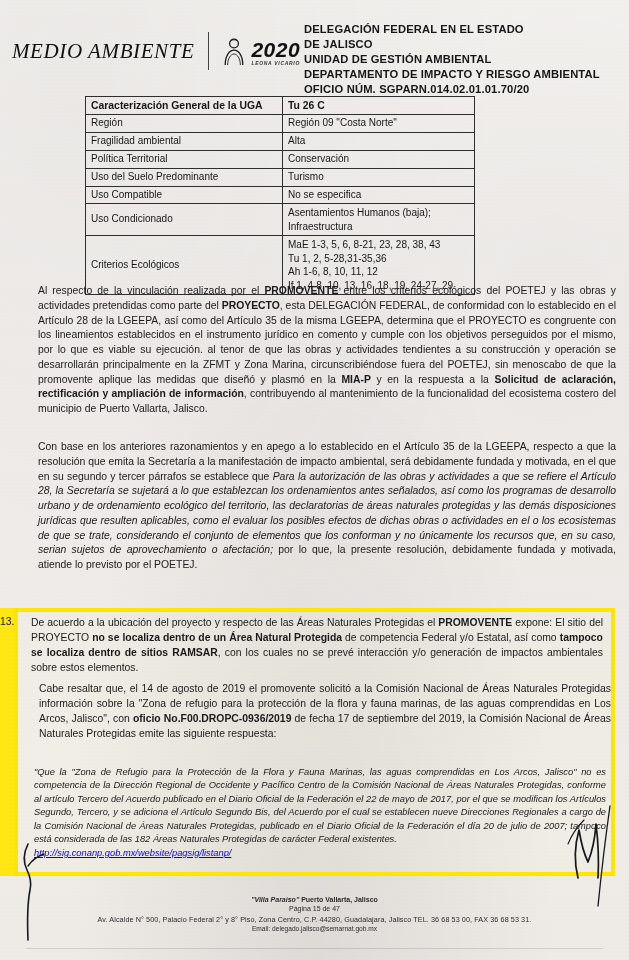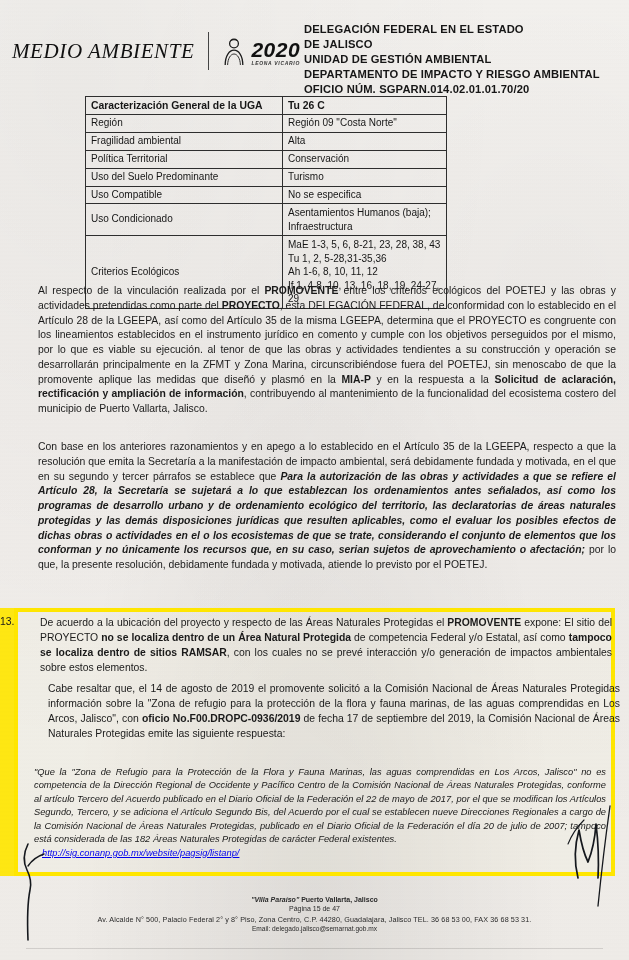--- a/index.html
+++ b/index.html
@@ -101,21 +101,21 @@
     letter-spacing: .15px;
     color: #161616;
   }
   .office-block div { white-space: nowrap; }
 
   
   .uga-table {
     position: absolute;
     left: 85px;
     top: 96px;
-    width: 362px;
+    width: 390px;
     border-collapse: collapse;
     font-size: 10px;
     color: #161616;
   }
   .uga-table td {
     border: 1px solid #2e2e2e;
     padding: 2px 5px;
     vertical-align: middle;
     line-height: 1.28;
   }
@@ -127,21 +127,21 @@
   .body-par {
     position: absolute;
     left: 38px;
     width: 578px;
     font-size: 10.4px;
     line-height: 1.42;
     text-align: justify;
     color: #1a1a1a;
   }
   .body-par b { font-weight: bold; }
-  .body-par i { font-style: italic; font-weight: bold; }
+  .body-par i { font-style: italic; }
   #par1 { top: 284px; }
   #par2 { top: 440px; }
 
   
   .hl-box {
     position: absolute;
     left: 14px;
     top: 608px;
     width: 601px;
     height: 268px;
@@ -160,21 +160,21 @@
     position: absolute;
     left: 0;
     top: 616px;
     font-size: 10.4px;
     font-weight: normal;
     color: #1a1a1a;
     z-index: 6;
   }
   .hl-par {
     position: absolute;
-    left: 40px;
+    left: 31px;
     width: 572px;
     font-size: 10.4px;
     line-height: 1.45;
     text-align: justify;
     color: #1a1a1a;
     z-index: 6;
   }
   #hpar1 { top: 615px; }
   #hpar2 { top: 681px; margin-left: 8px; }
   .quote-par {
@@ -184,21 +184,20 @@
     top: 766px;
     font-size: 9.3px;
     line-height: 1.45;
     text-align: justify;
     font-style: italic;
     color: #1a1a1a;
     z-index: 6;
   }
   .quote-par .link {
     text-decoration: underline;
-    margin-left: 8px;
   }
 
   
   .pen { position: absolute; z-index: 20; pointer-events: none; }
 
   
   .footer {
     position: absolute;
     left: 0; right: 0;
     top: 896px;

